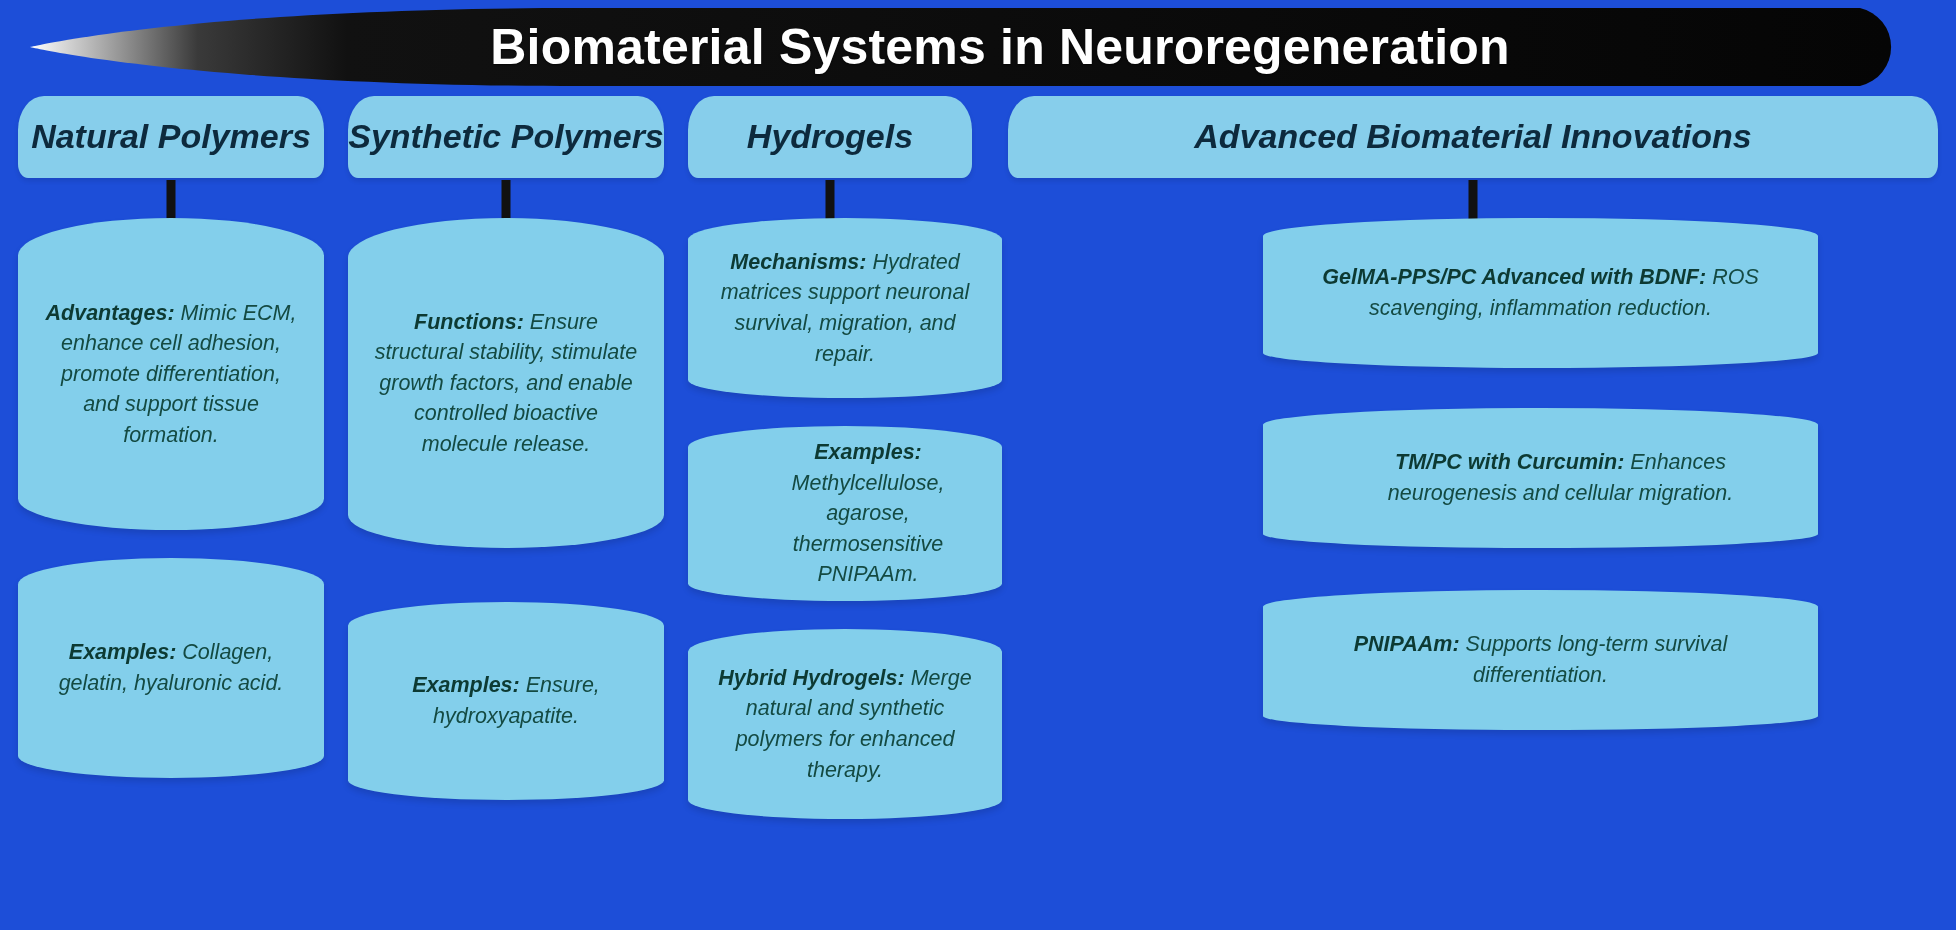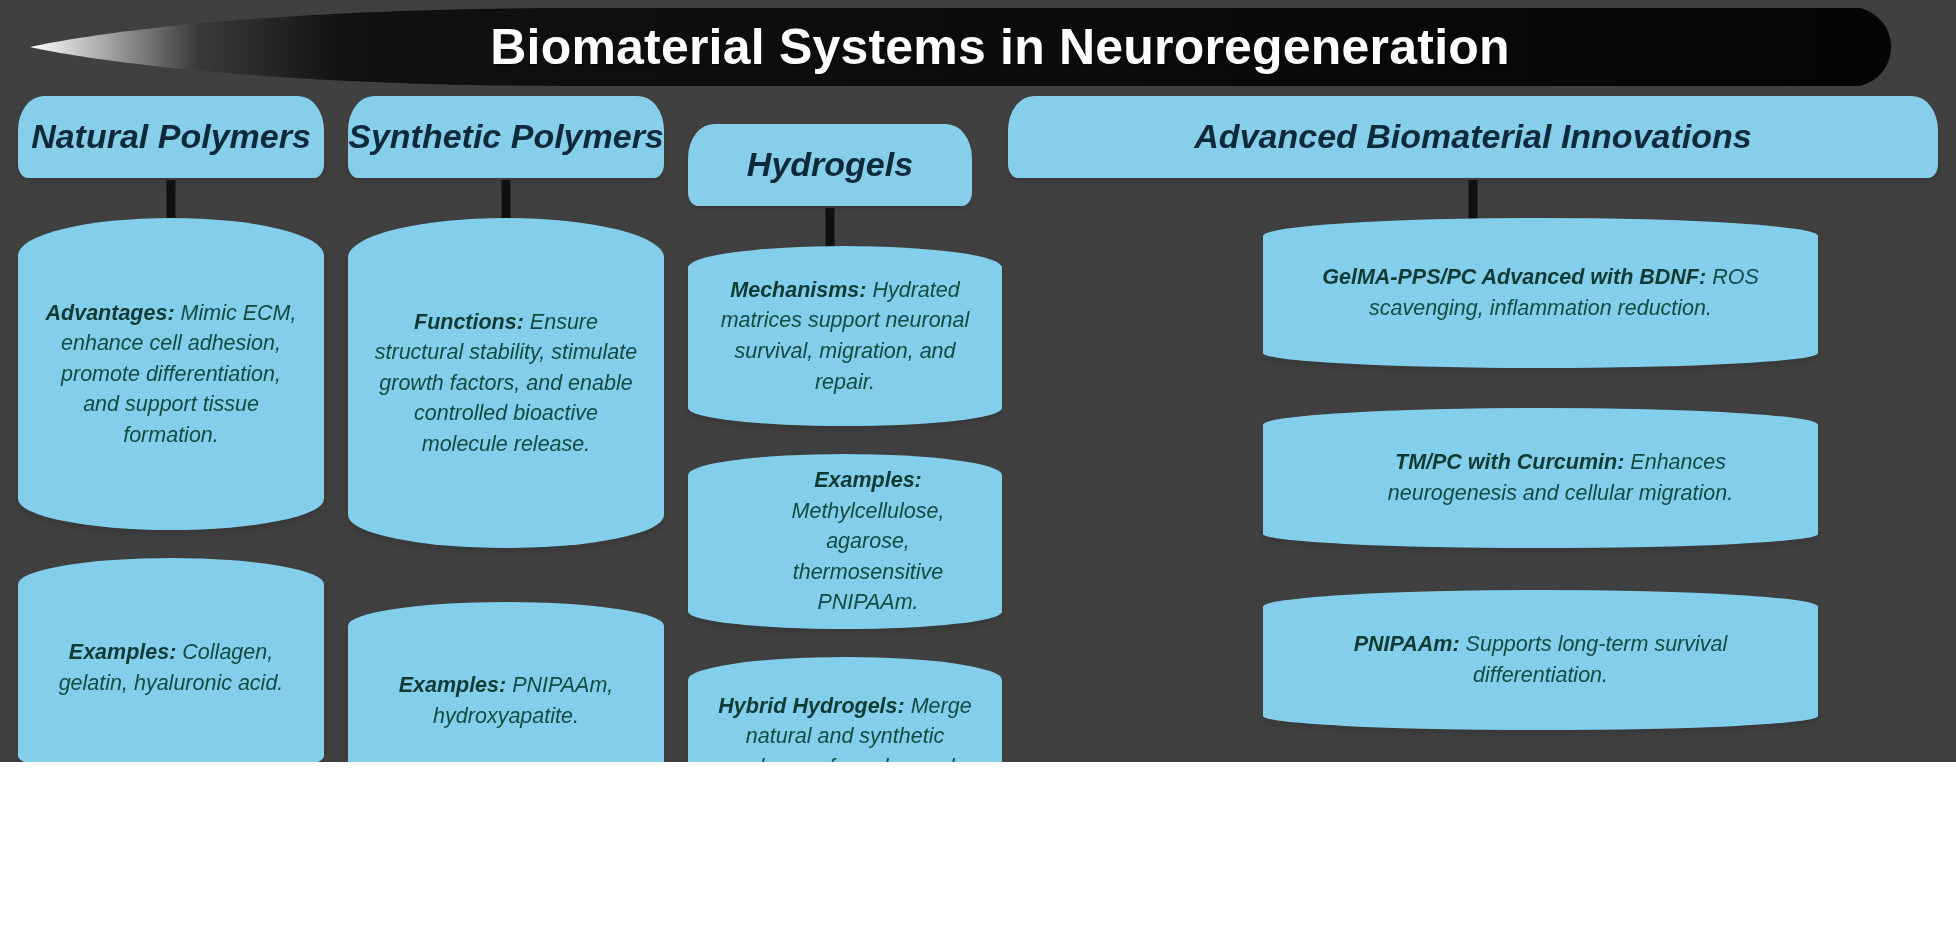--- a/index.html
+++ b/index.html
@@ -7,22 +7,22 @@
     margin: 0;
     padding: 0;
     background: #ffffff;
   }
   body {
     font-family: "Liberation Sans", sans-serif;
   }
   #infographic {
     position: relative;
     width: 1956px;
-    height: 762px;
-    background: #404040;
+    height: 930px;
+    background: #1d4ed8;
     overflow: hidden;
   }
 
   
   .title-banner {
     position: absolute;
     left: 20px;
     top: 6px;
     width: 1920px;
     height: 82px;
@@ -194,27 +194,27 @@
       <div class="cyl-stack">
         <div class="cylinder" style="height:330px;">
           <div class="cyl-body">
             <b>Functions:</b>
             <span> Ensure structural stability, stimulate growth factors, and enable controlled bioactive molecule release.</span>
           </div>
         </div>
         <div class="cylinder" style="height:198px; margin-top:54px;">
           <div class="cyl-body">
             <b>Examples:</b>
-            <span> PNIPAAm, hydroxyapatite.</span>
-          </div>
-        </div>
-      </div>
-    </div>
-
-    <div class="column" style="left:688px; width:284px;margin-top:28px;">
+            <span> Ensure, hydroxyapatite.</span>
+          </div>
+        </div>
+      </div>
+    </div>
+
+    <div class="column" style="left:688px; width:284px;">
       <div class="header-cap">
         <span class="header-label">Hydrogels</span>
       </div>
       <div class="connector"></div>
       <div class="cyl-stack" style="width:314px;">
         <div class="cylinder" style="height:180px;">
           <div class="cyl-body">
             <b>Mechanisms:</b>
             <span> Hydrated matrices support neuronal survival, migration, and repair.</span>
           </div>

